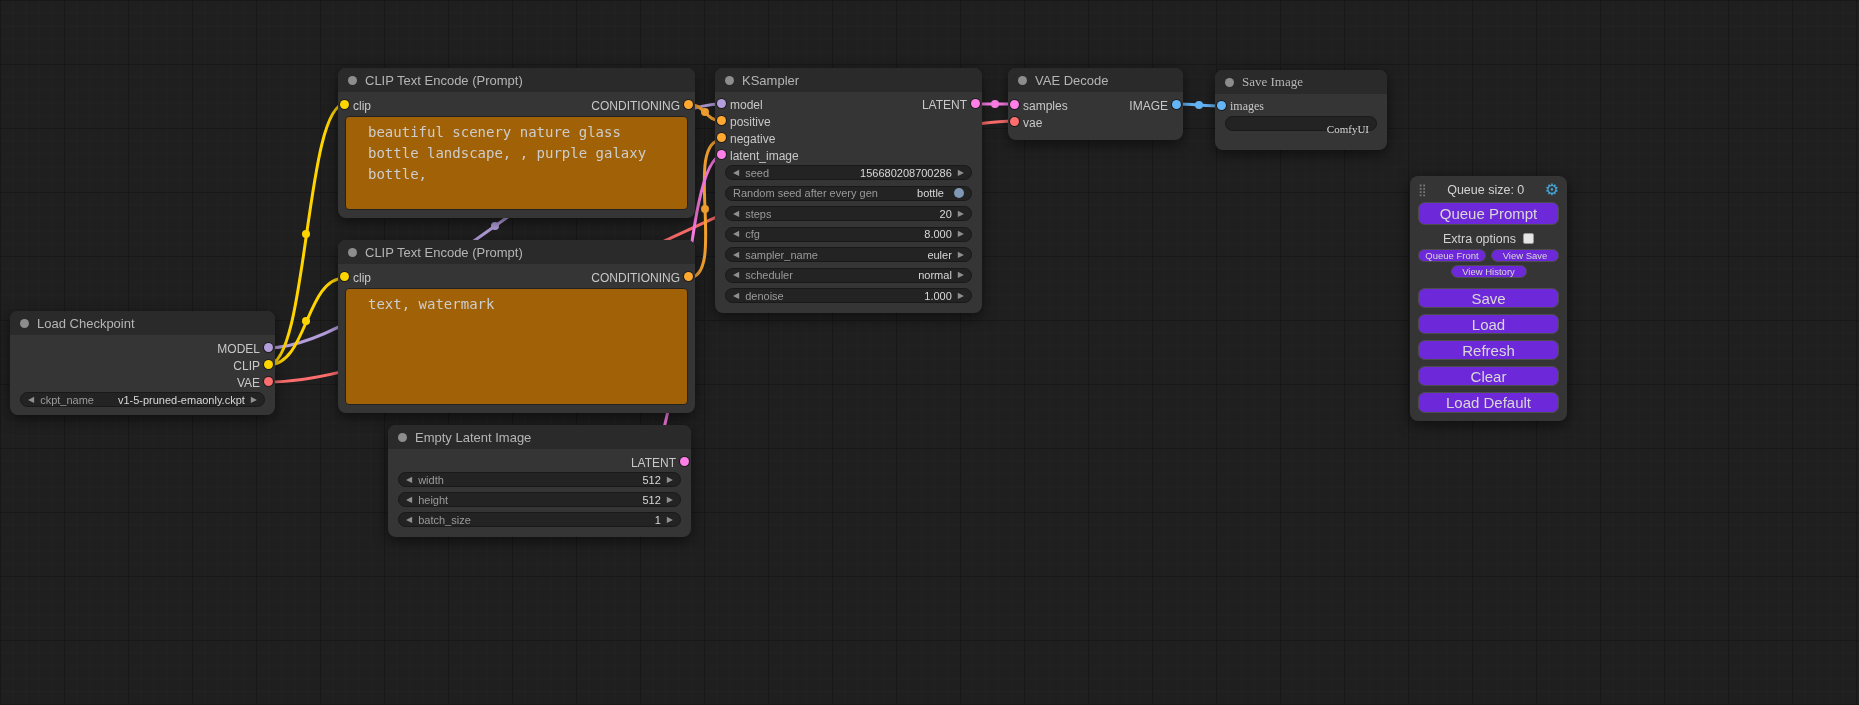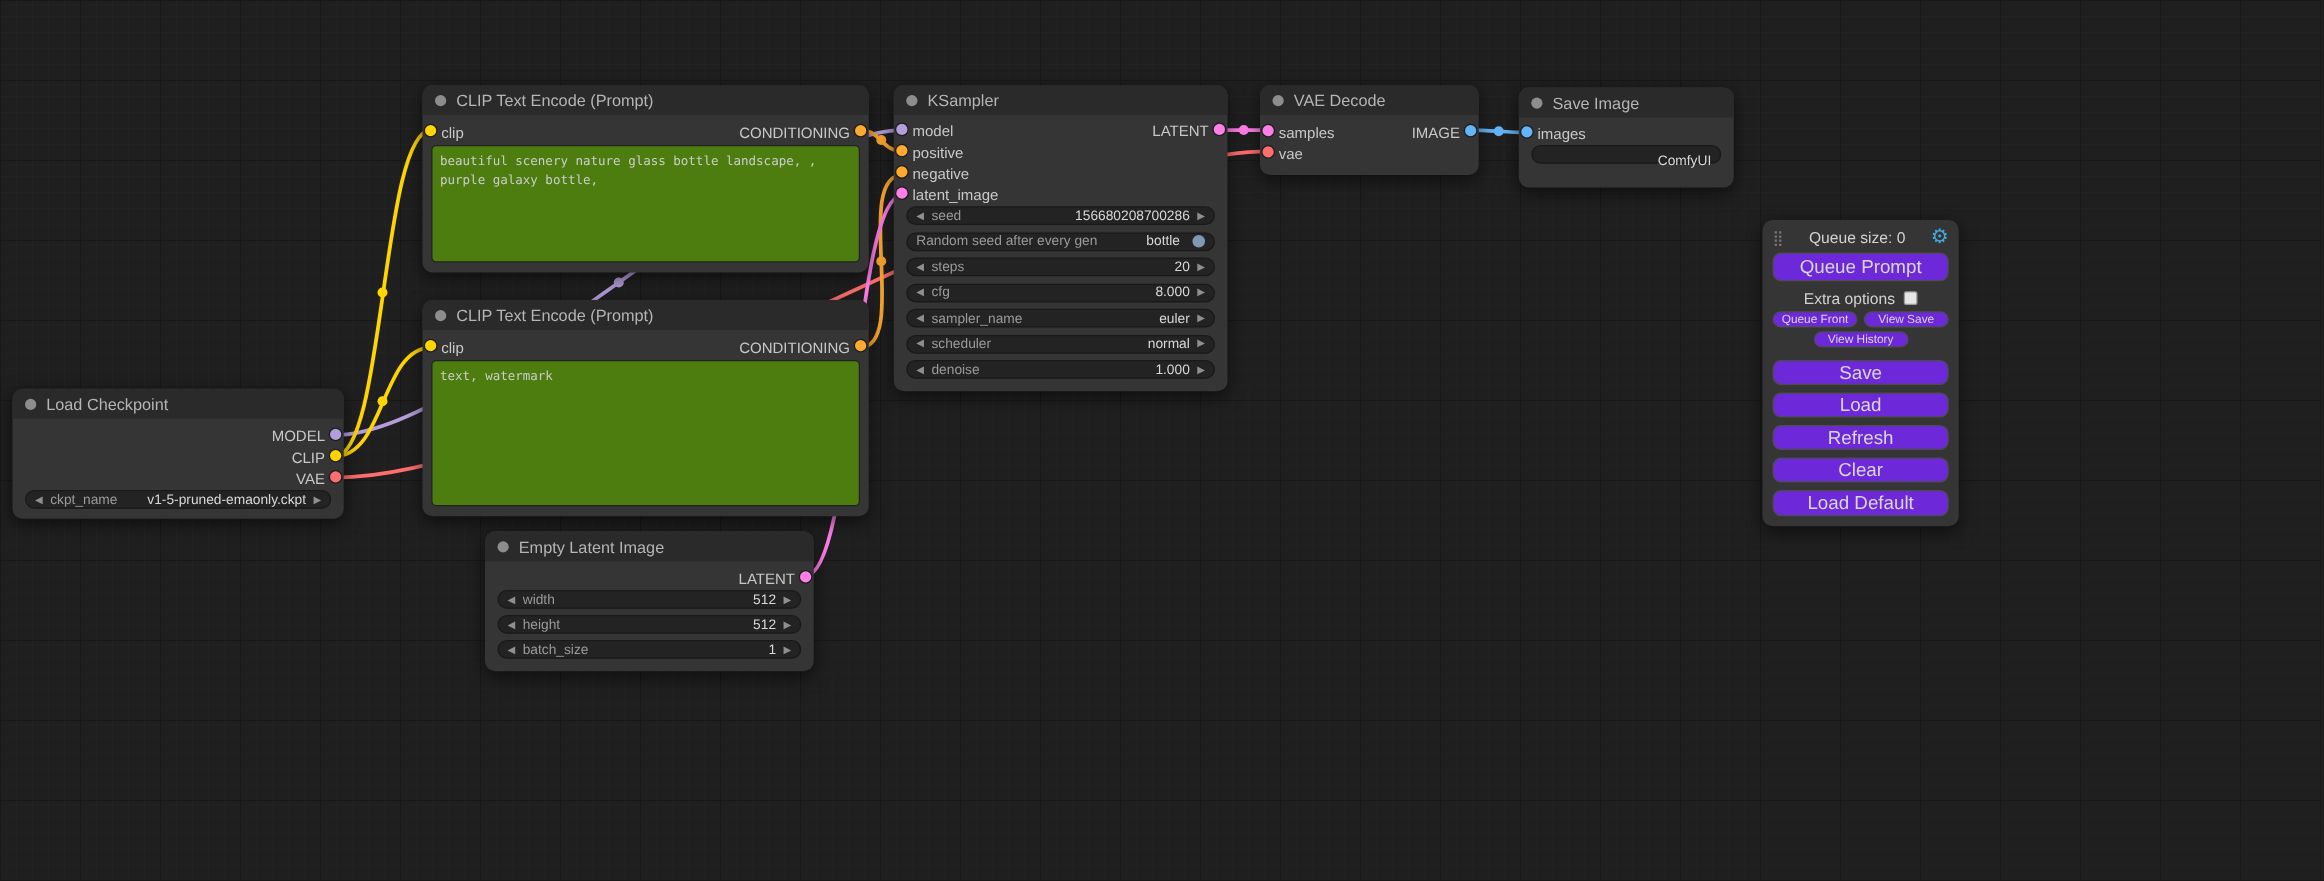--- a/index.html
+++ b/index.html
@@ -30,23 +30,23 @@
         box-shadow:0 0 0 1px rgba(0,0,0,.45);}
   .srow.in .sdot{left:2px;}
   .srow.out .sdot{right:2px;}
   .widget{position:absolute;left:10px;right:10px;height:15px;background:#232323;
         border:1px solid #191919;border-radius:8px;display:flex;align-items:center;
         gap:6px;padding:0 7px;font-size:11px;box-sizing:border-box;}
   .warrow{color:#8f8f8f;font-size:8px;line-height:1;flex:none;}
   .wlabel{color:#9a9a9a;white-space:nowrap;overflow:hidden;}
   .wvalue{margin-left:auto;color:#d8d8d8;white-space:nowrap;}
   .toggle-dot{width:10px;height:10px;border-radius:50%;flex:none;margin-left:4px;}
-  .prompt{position:absolute;left:7px;right:7px;background:#4d7c0f;border:1px solid #222;
+  .prompt{position:absolute;left:7px;right:7px;background:#a16207;border:1px solid #222;
         border-radius:4px;color:#cdcdcd;font-family:"DejaVu Sans Mono",monospace;
-        font-size:10px;line-height:1.5;padding:5px 6px;white-space:pre-wrap;
+        font-size:14px;line-height:1.5;padding:5px 22px;white-space:pre-wrap;
         overflow:hidden;box-sizing:border-box;}
   .menu{position:absolute;left:1410px;top:176px;width:157px;height:245px;background:#353535;
         border-radius:8px;box-shadow:0 4px 14px rgba(0,0,0,.55);}
   .mhead{position:absolute;top:5px;left:8px;right:8px;height:18px;display:flex;
         align-items:center;color:#d2d2d2;font-size:12.5px;}
   .mhead .center{flex:1;text-align:center;}
   .drag{color:#777;font-size:12px;line-height:1;}
   .gear{font-size:16px;line-height:1;}
   .mbtn{position:absolute;left:8px;right:8px;background:#6d28d9;border:1px solid #4d4d4d;
         border-radius:7px;color:#d8d8d8;display:flex;align-items:center;justify-content:center;
@@ -141,21 +141,21 @@
       <span class="sdot" data-interactable="true" style="background: rgb(255, 213, 0);"></span>
       <span data-interactable="false">clip</span>
     </div>
     <div class="srow out" style="top:27px;height:18px;" data-interactable="false">
       <span data-interactable="false">CONDITIONING</span>
       <span class="sdot" data-interactable="true" style="background: rgb(255, 169, 49);"></span>
     </div>
     <div class="prompt" style="top:48px;height:117px;" data-interactable="true">text, watermark</div>
   </div>
 
-  <div class="node" data-interactable="true" style="left:388px;top:425px;width:263px;height:112px;">
+  <div class="node" data-interactable="true" style="left:388px;top:425px;width:263px;height:112px;padding-left:40px;">
     <div class="ntitle" data-interactable="true">
       <span class="tdot" data-interactable="true"></span>
       <span data-interactable="false">Empty Latent Image</span>
     </div>
     <div class="srow out" style="top:27px;height:18px;" data-interactable="false">
       <span data-interactable="false">LATENT</span>
       <span class="sdot" data-interactable="true" style="background: rgb(255, 126, 232);"></span>
     </div>
     <div class="widget" style="top:47px;" data-interactable="true">
       <span class="warrow" data-interactable="true">◀</span>
@@ -258,21 +258,21 @@
     <div class="srow in" style="top:45px;height:17px;" data-interactable="false">
       <span class="sdot" data-interactable="true" style="background: rgb(255, 110, 110);"></span>
       <span data-interactable="false">vae</span>
     </div>
     <div class="srow out" style="top:28px;height:17px;" data-interactable="false">
       <span data-interactable="false">IMAGE</span>
       <span class="sdot" data-interactable="true" style="background: rgb(100, 181, 246);"></span>
     </div>
   </div>
 
-  <div class="node" data-interactable="true" style="left:1215px;top:70px;width:172px;height:80px;">
+  <div class="node" data-interactable="true" style="left:1215px;top:70px;width:172px;height:80px;font-family:Liberation Serif, serif;">
     <div class="ntitle" data-interactable="true">
       <span class="tdot" data-interactable="true"></span>
       <span data-interactable="false">Save Image</span>
     </div>
     <div class="srow in" style="top:27px;height:17px;" data-interactable="false">
       <span class="sdot" data-interactable="true" style="background: rgb(100, 181, 246);"></span>
       <span data-interactable="false">images</span>
     </div>
     <div class="widget" style="top:46px;flex-direction:column;" data-interactable="true">
       <span class="wlabel" data-interactable="false">filename_prefix</span>

